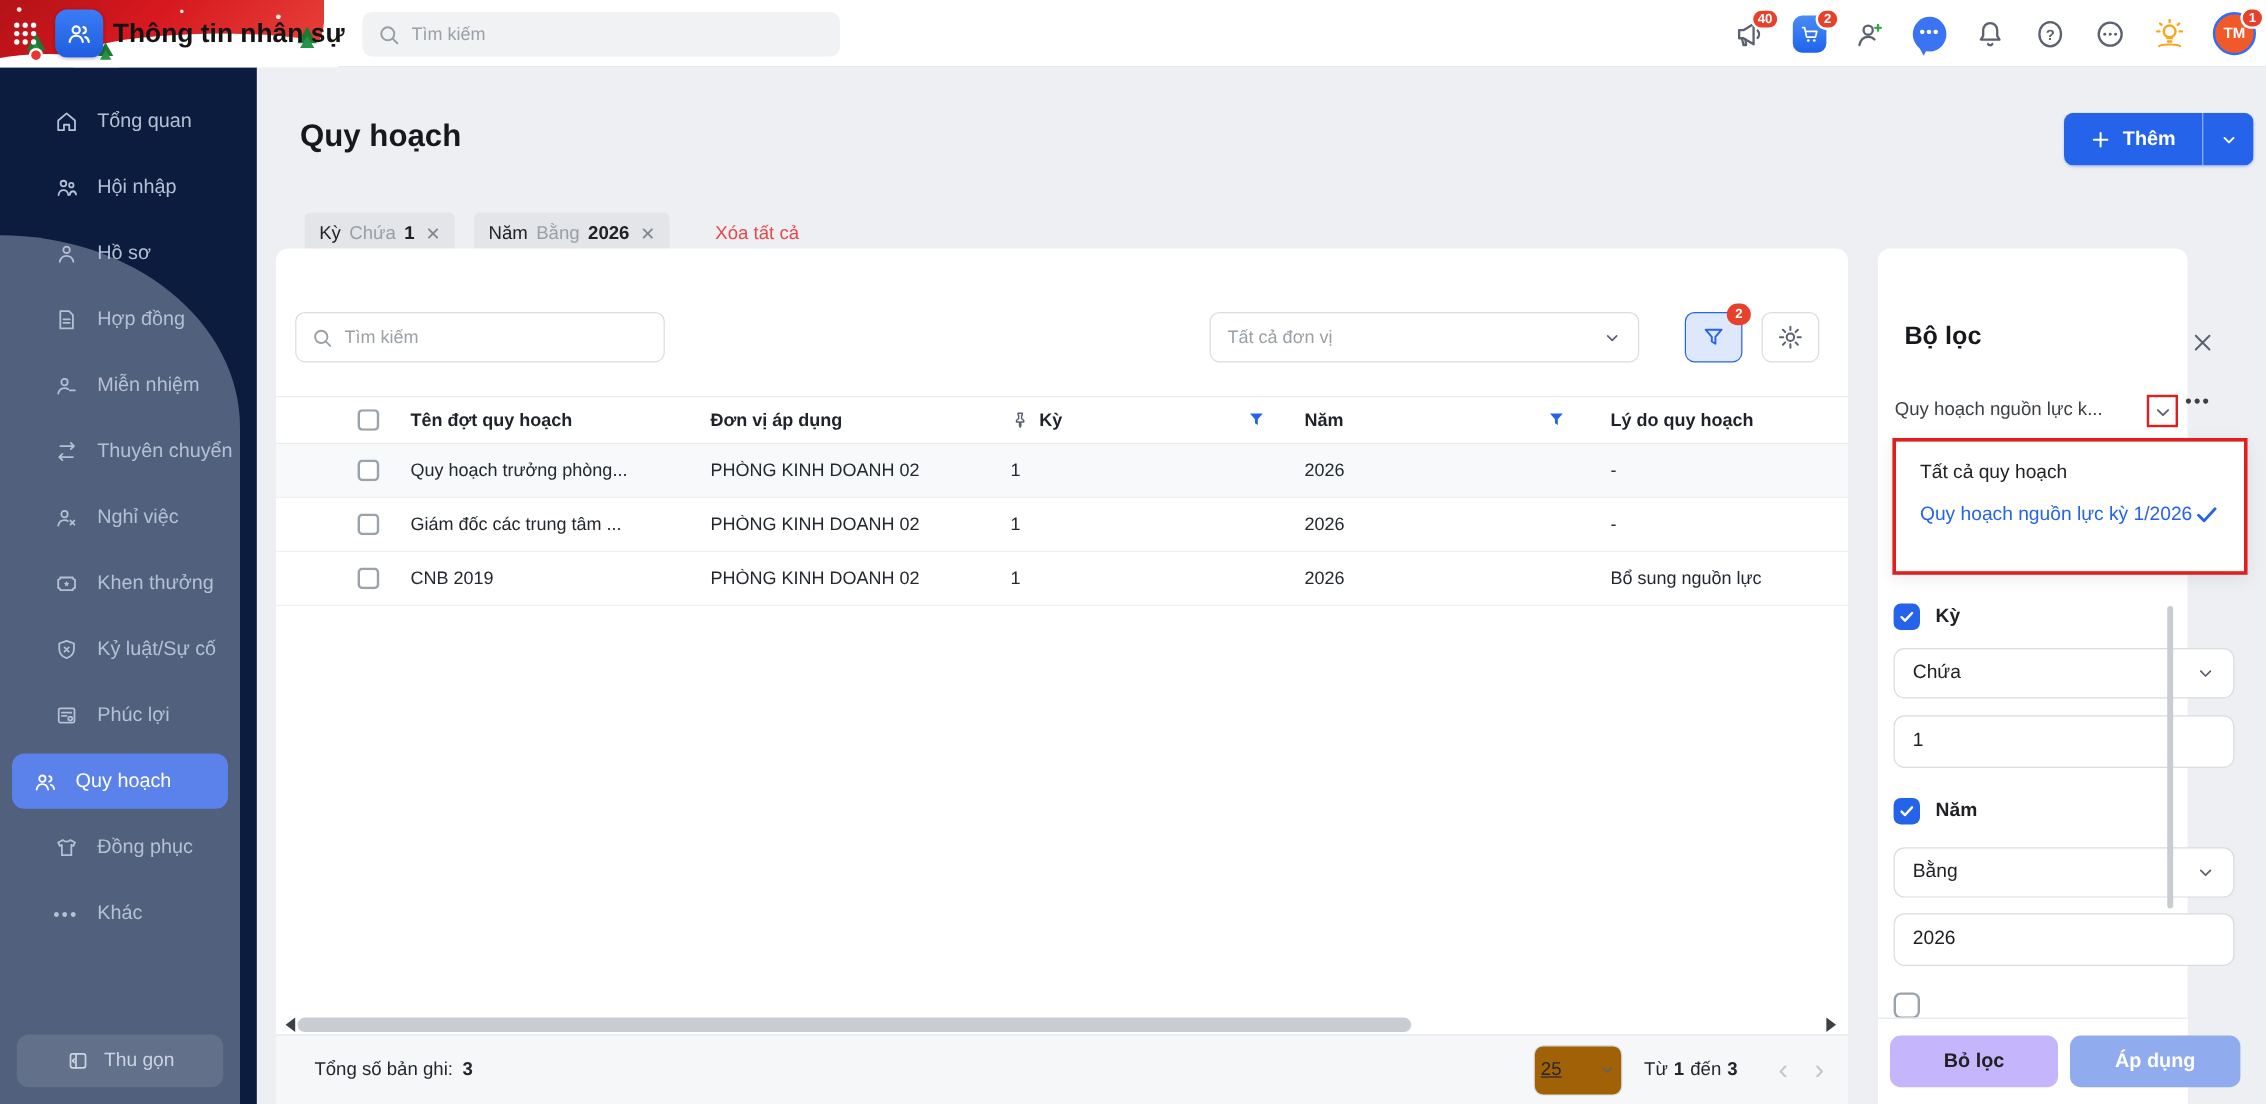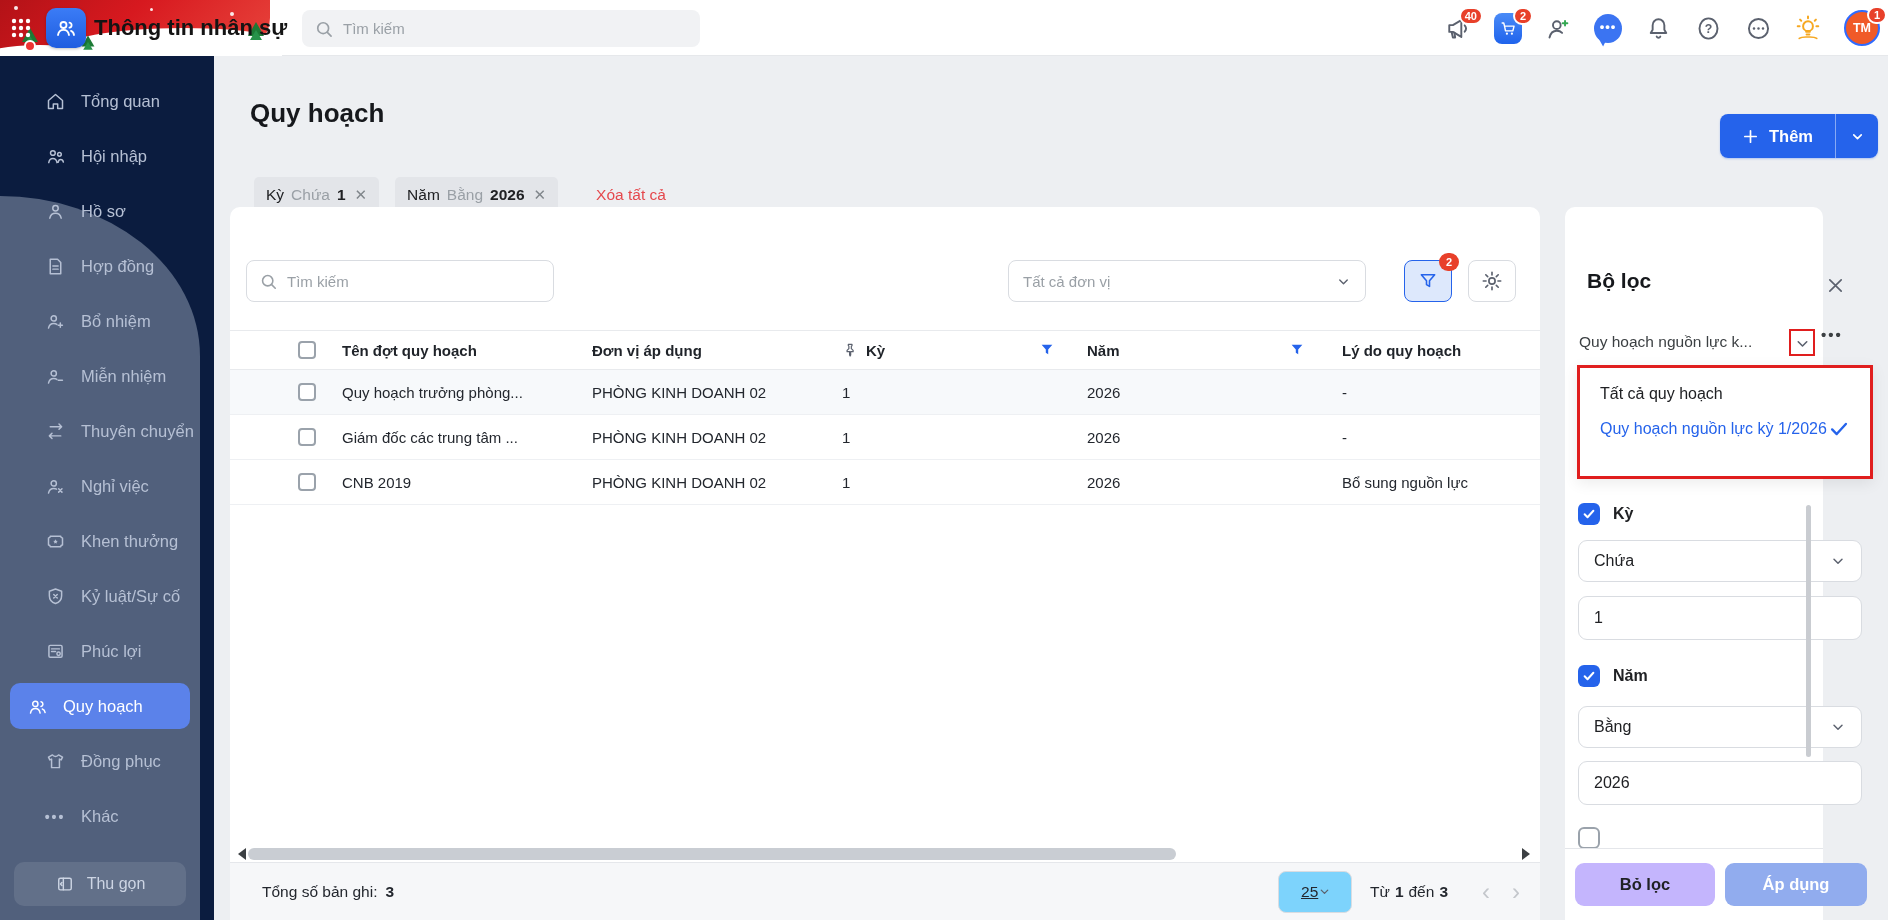--- a/index.html
+++ b/index.html
@@ -44,21 +44,21 @@
   .snav { position:absolute; left:0; top:18px; width:200px; }
   .sitem { position:relative; height:55px; display:flex; align-items:center; gap:15px; padding-left:44px; color:#b6c0d4; font-size:16.5px; cursor:pointer; }
   .sitem .sicon { width:22px; height:22px; display:flex; align-items:center; justify-content:center; flex:0 0 22px; }
   .sitem.active { background:#5b82ea; color:#fff; border-radius:10px; margin:0 10px; padding-left:16px; height:46px; margin-top:4px; margin-bottom:5px; }
   .dots-ico { font-size:14px; letter-spacing:2px; font-weight:700; }
   .collapse-btn { position:absolute; left:14px; bottom:14px; width:172px; height:44px; background:rgba(255,255,255,.10); border-radius:10px; display:flex; align-items:center; justify-content:center; gap:12px; color:#cdd5e4; font-size:16px; cursor:pointer; }
 
   
   .main { position:absolute; left:214px; top:56px; right:0; bottom:0; background:#edeff2; }
   .page-title { position:absolute; left:36px; top:42px; font-size:26px; font-weight:700; color:#16181c; }
-  .add-btn { position:absolute; right:10px; top:38px; height:44px; display:flex; border-radius:8px; overflow:hidden; cursor:pointer; box-shadow:0 1px 2px rgba(37,99,235,.3);margin-top:20px; }
+  .add-btn { position:absolute; right:10px; top:38px; height:44px; display:flex; border-radius:8px; overflow:hidden; cursor:pointer; box-shadow:0 1px 2px rgba(37,99,235,.3); }
   .add-btn .main-part { background:#2563eb; color:#fff; display:flex; align-items:center; gap:10px; padding:0 22px; font-size:16.5px; font-weight:600; border-right:1px solid rgba(255,255,255,.45); }
   .add-btn .caret-part { background:#2563eb; width:42px; display:flex; align-items:center; justify-content:center; }
 
   .chips-row { position:absolute; left:40px; top:121px; display:flex; align-items:center; gap:16px; }
   .chip { height:36px; background:#e3e5e9; border-radius:5px; display:flex; align-items:center; gap:7px; padding:0 12px; font-size:15.5px; color:#202124; }
   .chip .op { color:#9aa0a6; }
   .chip .val { font-weight:700; }
   .chip .x { color:#80868b; font-size:15px; cursor:pointer; margin-left:2px; }
   .clear-all { color:#e5484d; font-size:15.5px; cursor:pointer; margin-left:22px; }
 
@@ -85,21 +85,21 @@
   .cb { width:18px; height:18px; border:2px solid #9aa2ab; border-radius:4px; background:#fff; margin-left:56px; cursor:pointer; flex:0 0 18px; }
 
   .hscroll { position:absolute; left:0; bottom:58px; width:100%; height:16px; display:flex; align-items:center; }
   .harrow { width:0; height:0; border-top:6px solid transparent; border-bottom:6px solid transparent; cursor:pointer; }
   .harrow.left { border-right:8px solid #3c4043; margin-left:8px; }
   .harrow.right { border-left:8px solid #3c4043; margin-left:auto; margin-right:10px; }
   .hthumb { position:absolute; left:18px; width:928px; height:12px; background:#c9cdd3; border-radius:6px; cursor:pointer; }
 
   .tfoot { position:absolute; left:0; bottom:0; width:100%; height:58px; background:#f6f7f9; border-top:1px solid #e5e7eb; display:flex; align-items:center; padding:0 20px 0 32px; font-size:15.5px; color:#23272e;text-align:right; }
   .tfoot .bold { font-weight:700; }
-  .psize { width:74px; height:42px; background:#7dd3fc; border:1px solid #d9dce1; border-radius:8px; display:flex; align-items:center; justify-content:space-between; padding:0 22px; margin-left:auto; cursor:pointer;text-decoration:underline; }
+  .psize { width:74px; height:42px; background:#a16207; border:1px solid #d9dce1; border-radius:8px; display:flex; align-items:center; justify-content:space-between; padding:0 5px; margin-left:auto; cursor:pointer;text-decoration:underline; }
   .range { margin-left:18px; display:flex; gap:5px; }
   .pnav { margin-left:34px; display:flex; gap:22px; }
   .pchev { color:#c4c7cc; font-size:24px; line-height:1; cursor:default; }
 
   
   .panel { position:absolute; left:1351px; top:151px; width:258px; bottom:0; background:#fff; border-radius:10px 10px 0 0; }
   .fp-title { position:absolute; left:22px; top:62px; font-size:21px; font-weight:700; color:#16181c; }
   .fp-close { position:absolute; left:260px; top:68px; width:22px; height:22px; cursor:pointer; }
   .fp-saved { position:absolute; left:14px; top:126px; font-size:15.5px; color:#3c4043; white-space:nowrap; }
   .fp-chevbox { position:absolute; left:227px; top:125px; width:21px; height:23px; display:flex; align-items:center; justify-content:center; cursor:pointer; }
@@ -267,30 +267,20 @@
         <span>Hồ sơ</span>
       </div>
       <div class="sitem">
         <span class="sicon">
             <svg width="21" height="21" viewBox="0 0 24 24" fill="none" stroke="currentColor" stroke-width="1.7" stroke-linejoin="round" stroke-linecap="round">
               <path d="M6 3.8h8.3L18 7.5v12.7H6z"></path>
               <path d="M9 11.5h6M9 15h6"></path>
             </svg>
           </span>
         <span>Hợp đồng</span>
-      </div>
-      <div class="sitem">
-        <span class="sicon">
-            <svg width="21" height="21" viewBox="0 0 24 24" fill="none" stroke="currentColor" stroke-width="1.7" stroke-linecap="round">
-              <circle cx="10" cy="8.5" r="3"></circle>
-              <path d="M4 19.5c.7-3.4 2.8-5.2 6-5.2 1.4 0 2.6.3 3.6 1"></path>
-              <path d="M17.5 13.8v4.8M15.1 16.2h4.8"></path>
-            </svg>
-          </span>
-        <span>Bổ nhiệm</span>
       </div>
       <div class="sitem">
         <span class="sicon">
             <svg width="21" height="21" viewBox="0 0 24 24" fill="none" stroke="currentColor" stroke-width="1.7" stroke-linecap="round">
               <circle cx="10" cy="8.5" r="3"></circle>
               <path d="M4 19.5c.7-3.4 2.8-5.2 6-5.2 1.4 0 2.6.3 3.6 1"></path>
               <path d="M15.1 16.4h4.8"></path>
             </svg>
           </span>
         <span>Miễn nhiệm</span>

